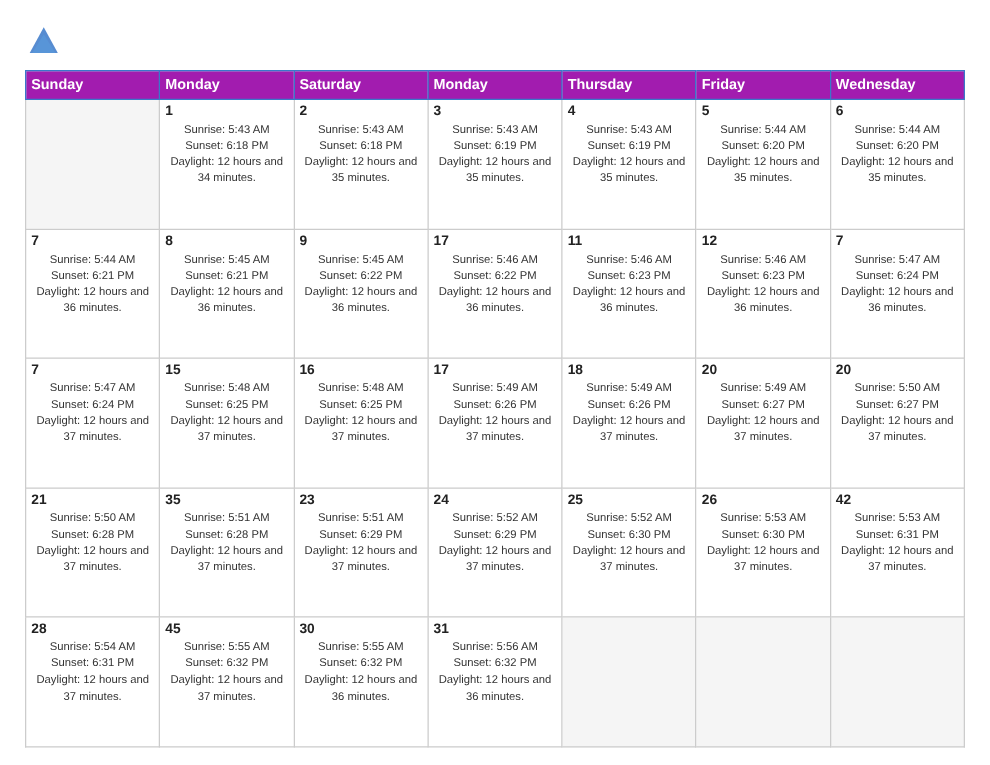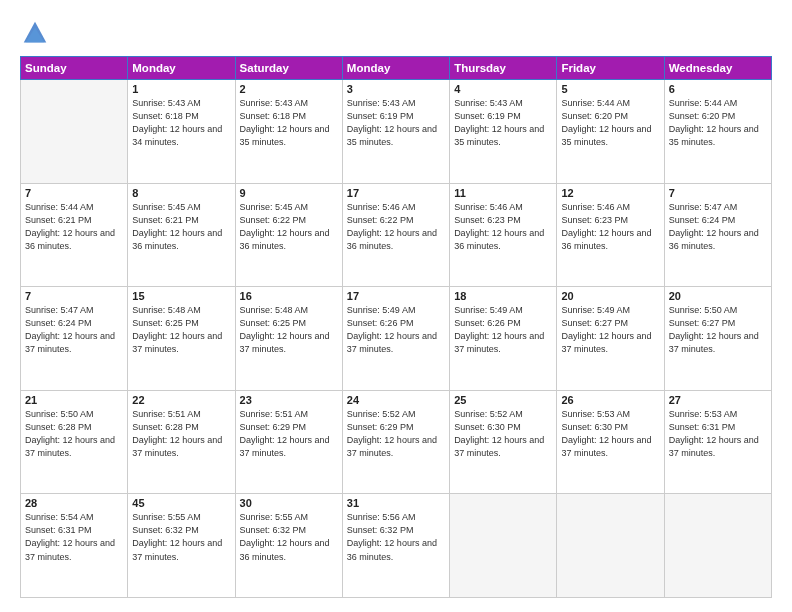--- a/index.html
+++ b/index.html
@@ -85,20 +85,21 @@
       font-size: 11px;
       font-weight: bold;
       display: block;
       margin-bottom: 2px;
       color: #222;
     }
     .cell-text {
       line-height: 1.45;
       color: #333;
       font-size: 9px;
+      text-align: center;
     }
   </style>
 </head>
 <body>
 
 <div class="page">
   <div class="header">
     <div class="logo">
       <svg class="logo-icon" viewBox="0 0 32 32">
         <polygon points="16,4 28,26 4,26" fill="#3a78c9" opacity="0.85"></polygon>
@@ -214,41 +215,41 @@
             <span class="day-num">20</span>
             <div class="cell-text">Sunrise: 5:50 AM<br>Sunset: 6:27 PM<br>Daylight: 12 hours and 37 minutes.</div>
           </td>
         </tr>
         <tr>
           <td>
             <span class="day-num">21</span>
             <div class="cell-text">Sunrise: 5:50 AM<br>Sunset: 6:28 PM<br>Daylight: 12 hours and 37 minutes.</div>
           </td>
           <td>
-            <span class="day-num">22</span>
+            <span class="day-num">35</span>
             <div class="cell-text">Sunrise: 5:51 AM<br>Sunset: 6:28 PM<br>Daylight: 12 hours and 37 minutes.</div>
           </td>
           <td>
             <span class="day-num">23</span>
             <div class="cell-text">Sunrise: 5:51 AM<br>Sunset: 6:29 PM<br>Daylight: 12 hours and 37 minutes.</div>
           </td>
           <td>
             <span class="day-num">24</span>
             <div class="cell-text">Sunrise: 5:52 AM<br>Sunset: 6:29 PM<br>Daylight: 12 hours and 37 minutes.</div>
           </td>
           <td>
             <span class="day-num">25</span>
             <div class="cell-text">Sunrise: 5:52 AM<br>Sunset: 6:30 PM<br>Daylight: 12 hours and 37 minutes.</div>
           </td>
           <td>
             <span class="day-num">26</span>
             <div class="cell-text">Sunrise: 5:53 AM<br>Sunset: 6:30 PM<br>Daylight: 12 hours and 37 minutes.</div>
           </td>
           <td>
-            <span class="day-num">27</span>
+            <span class="day-num">42</span>
             <div class="cell-text">Sunrise: 5:53 AM<br>Sunset: 6:31 PM<br>Daylight: 12 hours and 37 minutes.</div>
           </td>
         </tr>
         <tr>
           <td>
             <span class="day-num">28</span>
             <div class="cell-text">Sunrise: 5:54 AM<br>Sunset: 6:31 PM<br>Daylight: 12 hours and 37 minutes.</div>
           </td>
           <td>
             <span class="day-num">45</span>

